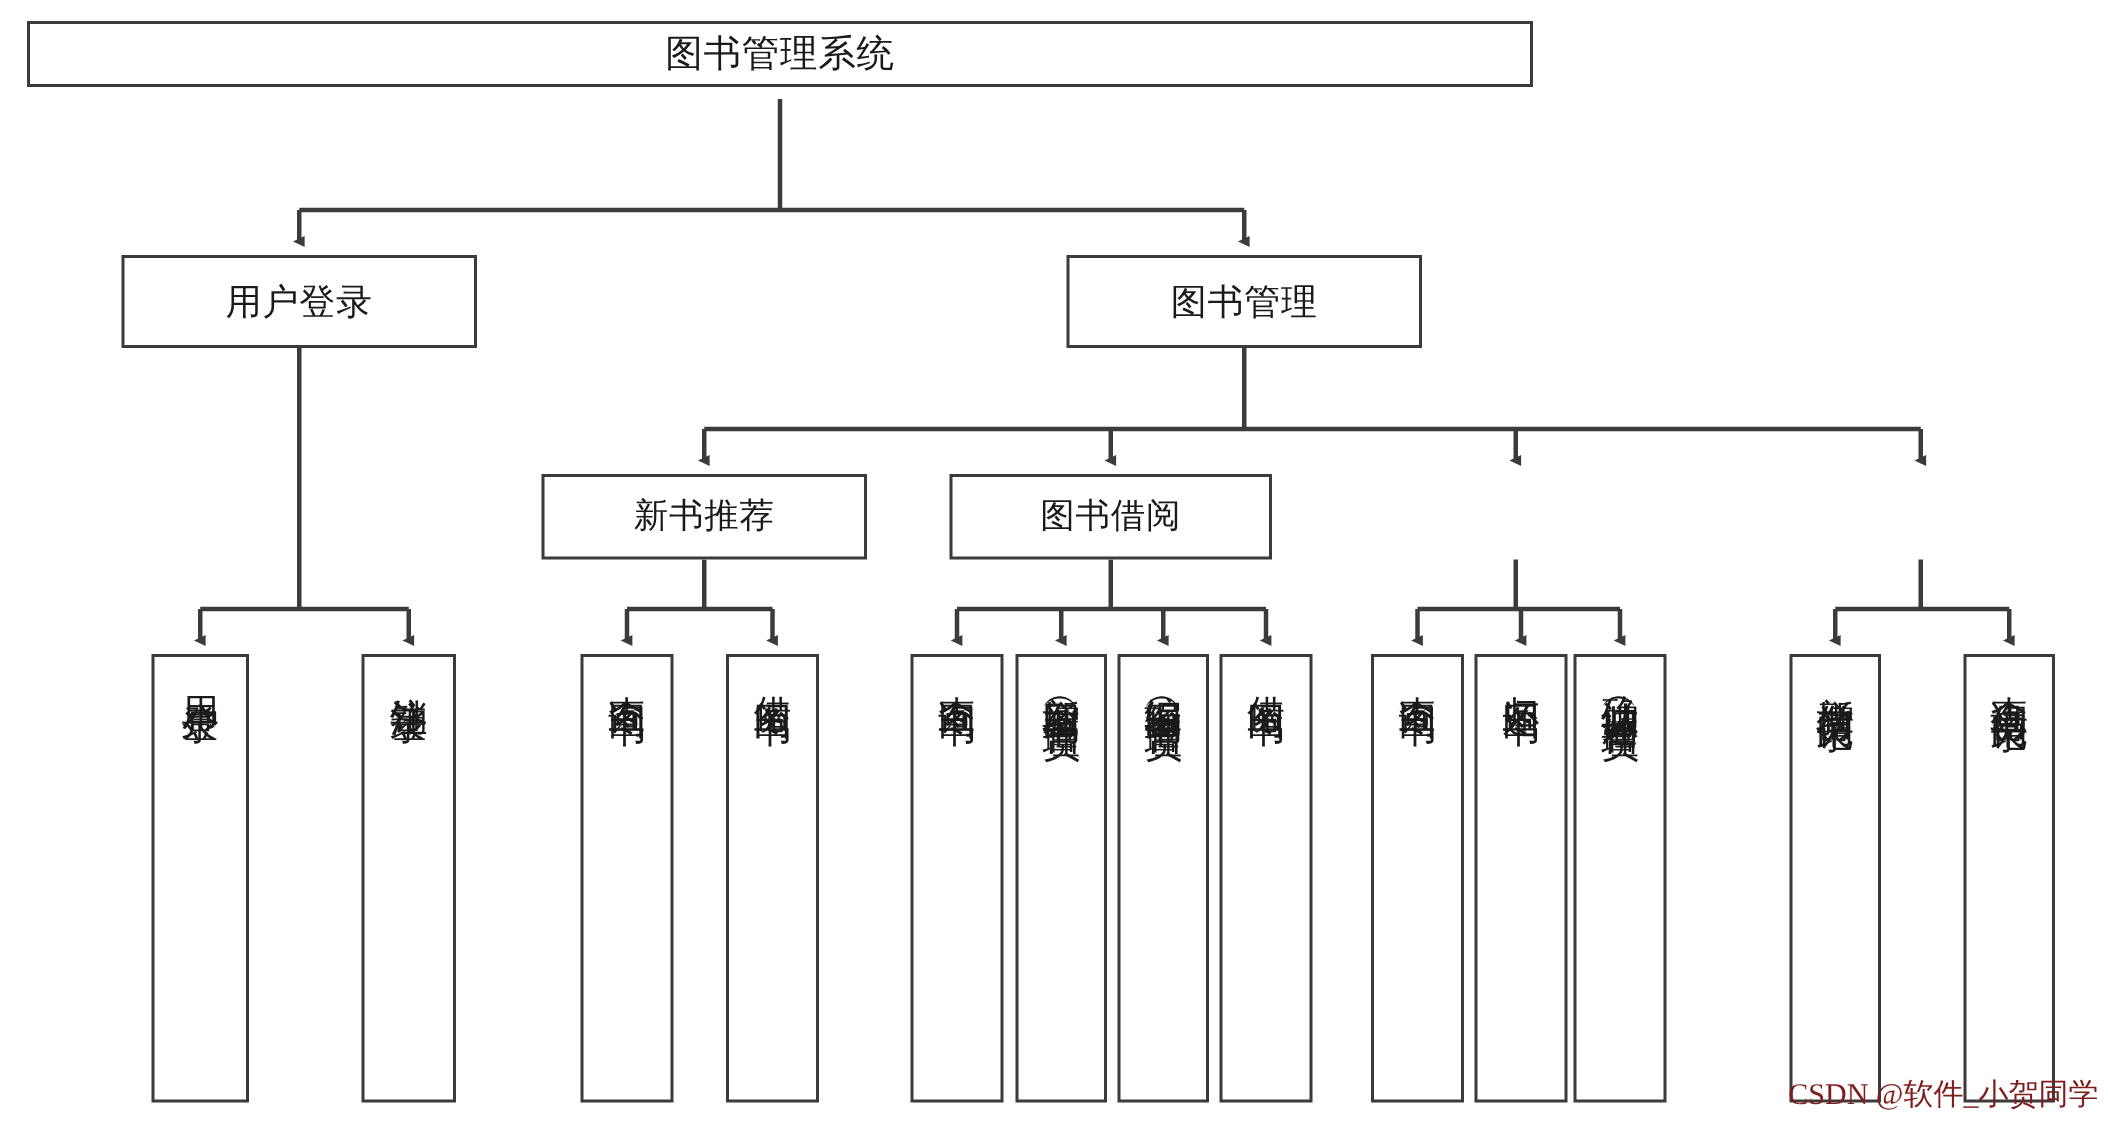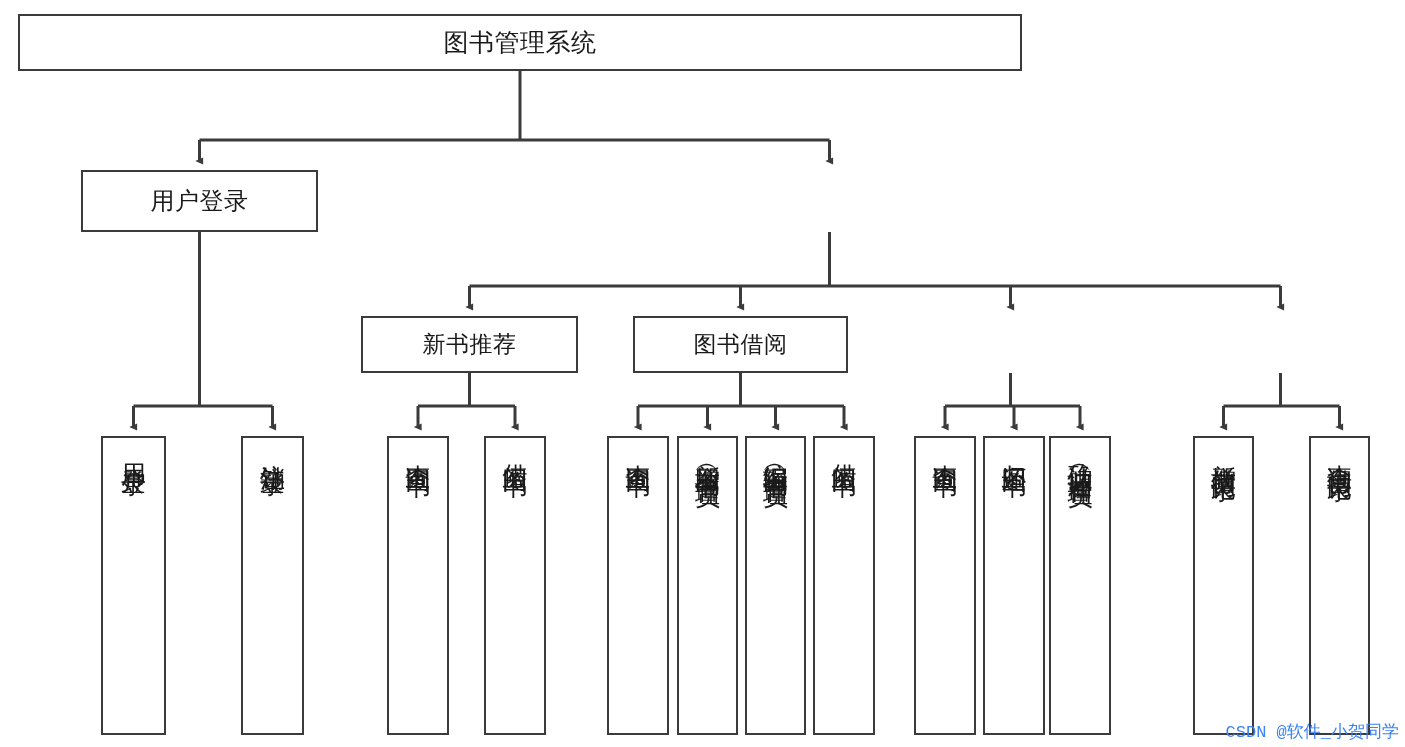--- a/index.html
+++ b/index.html
@@ -60,23 +60,23 @@
     text-orientation: upright;
     font-size: 25px;
     letter-spacing: 3px;
     line-height: 1;
     white-space: nowrap;
   }
   .watermark {
     position: absolute;
     right: 6px;
     bottom: 4px;
-    font-size: 17px;
-    color: #3b82f6;
-    font-family: Liberation Mono, monospace;
+    font-size: 20px;
+    color: #7f1d1d;
+    font-family: Liberation Serif, serif;
     white-space: nowrap;
     pointer-events: none;
   }
 </style>
 </head>
 <body>
 
 <div id="diagram-root">
   <svg class="edges" viewBox="0 0 1405 747" xmlns="http://www.w3.org/2000/svg">
     <defs>
@@ -114,25 +114,28 @@
         <path d="M945,406 L945,427" marker-end="url(#arrowhead)"></path>
         <path d="M1014,406 L1014,427" marker-end="url(#arrowhead)"></path>
         <path d="M1080,406 L1080,427" marker-end="url(#arrowhead)"></path>
         <path d="M1280.5,373 L1280.5,406"></path>
         <path d="M1223.5,406 L1339.5,406"></path>
         <path d="M1223.5,406 L1223.5,427" marker-end="url(#arrowhead)"></path>
         <path d="M1339.5,406 L1339.5,427" marker-end="url(#arrowhead)"></path>
       </g>
   </svg>
 
-  <div class="node root horiz" style="left: 18px; top: 14px; width: 1004px; height: 57px;">
+  <div class="node root horiz" style="left: 18px; top: 14px; width: 1004px; height: 44px;">
     <span class="label">图书管理系统</span>
   </div>
   <div class="node lvl1 horiz" style="left: 81px; top: 170px; width: 237px; height: 62px;">
     <span class="label">用户登录</span>
+  </div>
+  <div class="node lvl1 horiz" style="left: 711px; top: 170px; width: 237px; height: 62px;">
+    <span class="label">图书管理</span>
   </div>
   <div class="node lvl3 horiz" style="left: 361px; top: 316px; width: 217px; height: 57px;">
     <span class="label">新书推荐</span>
   </div>
   <div class="node lvl3 horiz" style="left: 633px; top: 316px; width: 215px; height: 57px;">
     <span class="label">图书借阅</span>
   </div>
   <div class="node vert" style="left: 101px; top: 436px; width: 65px; height: 299px;">
     <span class="label">用户登录</span>
   </div>

